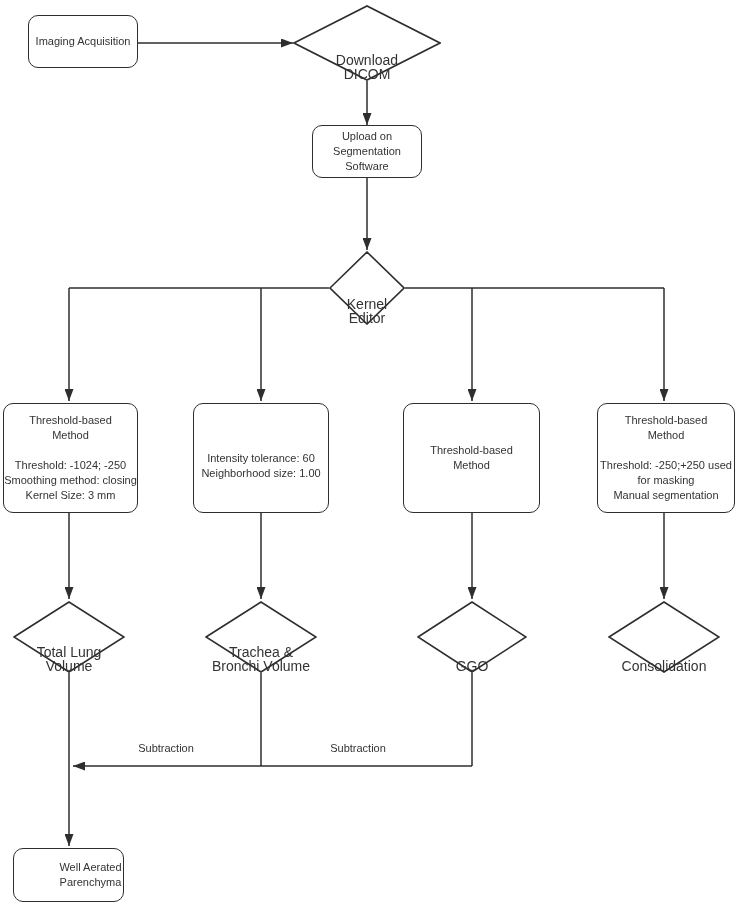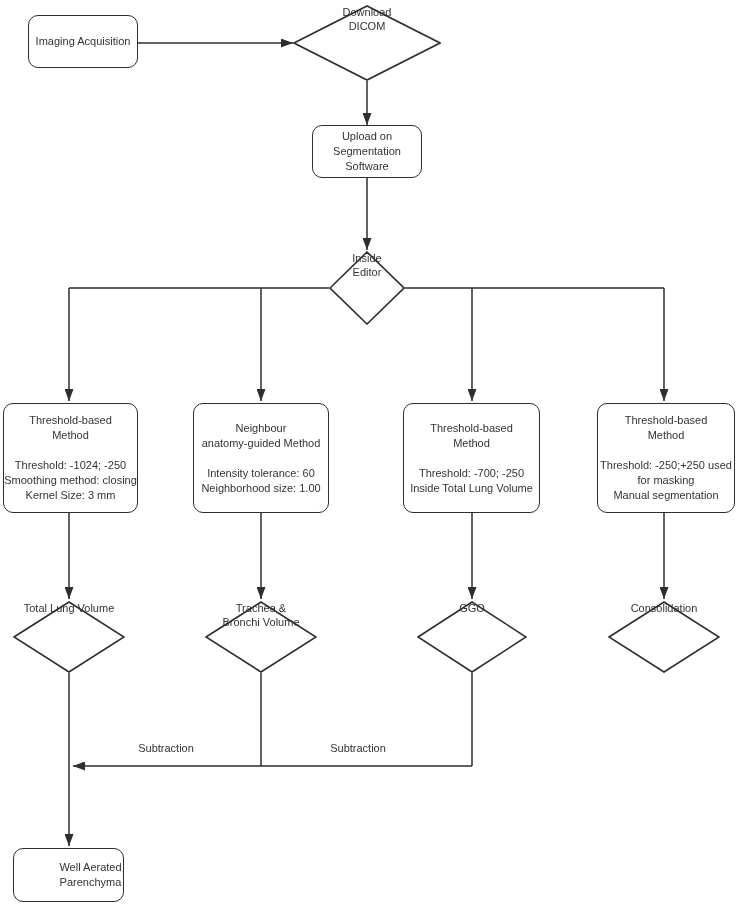--- a/index.html
+++ b/index.html
@@ -34,25 +34,25 @@
     font-size: 11px;
     line-height: 15px;
     white-space: pre-line;
   }
   .node.method { flex-direction: column; }
   .node.method .params { margin-top: 15px; }
 
   .diamond {
     position: absolute;
     display: flex;
-    align-items: flex-start;
+    align-items: flex-end;
     justify-content: center;
     text-align: center;
     color: #333333;
-    font-size: 11px;
+    font-size: 14px;
     line-height: 14px;
     white-space: pre-line;
   }
   .diamond svg {
     position: absolute;
     left: 0; top: 0;
     width: 100%; height: 100%;
   }
   .diamond svg polygon { fill: #ffffff; stroke: #2e2e2e; stroke-width: 1.6; }
   .diamond .dlabel { position: relative; }
@@ -114,31 +114,27 @@
 
   <div class="node method" style="left:3px; top:403px; width:135px; height:110px;">
     <span class="title">Threshold-based
 Method</span>
     <span class="params">Threshold: -1024; -250
 Smoothing method: closing
 Kernel Size: 3 mm</span>
   </div>
 
   <div class="node method" style="left:193px; top:403px; width:136px; height:110px;">
-    <span class="title">Neighbour
-anatomy-guided Method</span>
     <span class="params">Intensity tolerance: 60
 Neighborhood size: 1.00</span>
   </div>
 
   <div class="node method" style="left:403px; top:403px; width:137px; height:110px;">
     <span class="title">Threshold-based
 Method</span>
-    <span class="params">Threshold: -700; -250
-Inside Total Lung Volume</span>
   </div>
 
   <div class="node method" style="left:597px; top:403px; width:138px; height:110px;">
     <span class="title">Threshold-based
 Method</span>
     <span class="params">Threshold: -250;+250 used
 for masking
 Manual segmentation</span>
   </div>
 
@@ -152,21 +148,21 @@
       <polygon points="1,38 74,1 147,38 74,75"></polygon>
     </svg>
     <span class="dlabel">Download
 DICOM</span>
   </div>
 
   <div class="diamond" style="left:329px; top:251px; width:76px; height:74px;">
     <svg viewBox="0 0 76 74">
       <polygon points="1,37 38,1 75,37 38,73"></polygon>
     </svg>
-    <span class="dlabel">Inside
+    <span class="dlabel">Kernel
 Editor</span>
   </div>
 
   <div class="diamond" style="left:13px; top:601px; width:112px; height:72px;">
     <svg viewBox="0 0 112 72">
       <polygon points="1,36 56,1 111,36 56,71"></polygon>
     </svg>
     <span class="dlabel">Total Lung Volume</span>
   </div>
 

